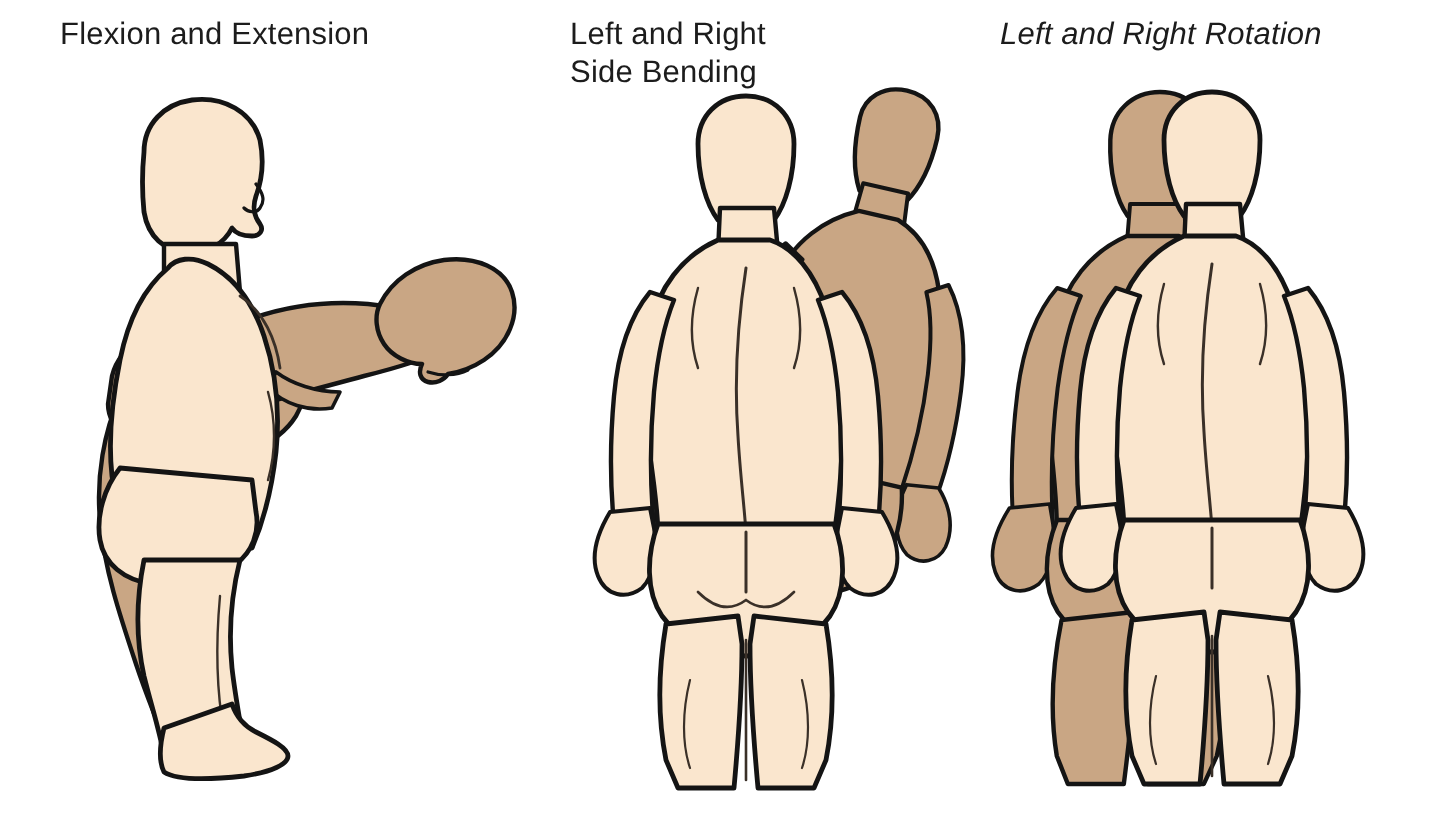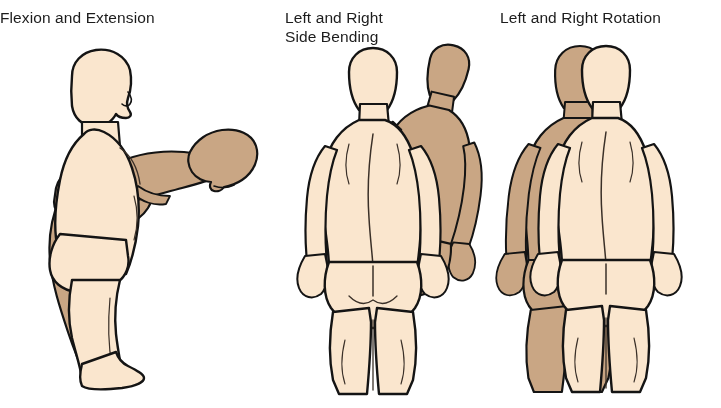--- a/index.html
+++ b/index.html
@@ -35,23 +35,23 @@
     position: absolute;
     top: 8px;
     width: 100%;
     font-size: 15.5px;
     line-height: 19px;
     font-family: "Liberation Sans", sans-serif;
     color: #1c1c1c;
     letter-spacing: 0.1px;
     white-space: pre-line;
   }
-  .caption-1 { text-align: right; width: auto; }
+  .caption-1 { text-align: right; padding-left: 30px; width: auto; }
   .caption-2 { top: 8px; }
-  .caption-3 { top: 8px; }
+  .caption-3 { top: 8px; font-style: italic; }
 
   .figure-holder {
     position: absolute;
     left: 0;
     top: 0;
     width: 100%;
     height: 408px;
   }
   svg { display: block; overflow: visible; }
   .fig-svg { position: absolute; }

